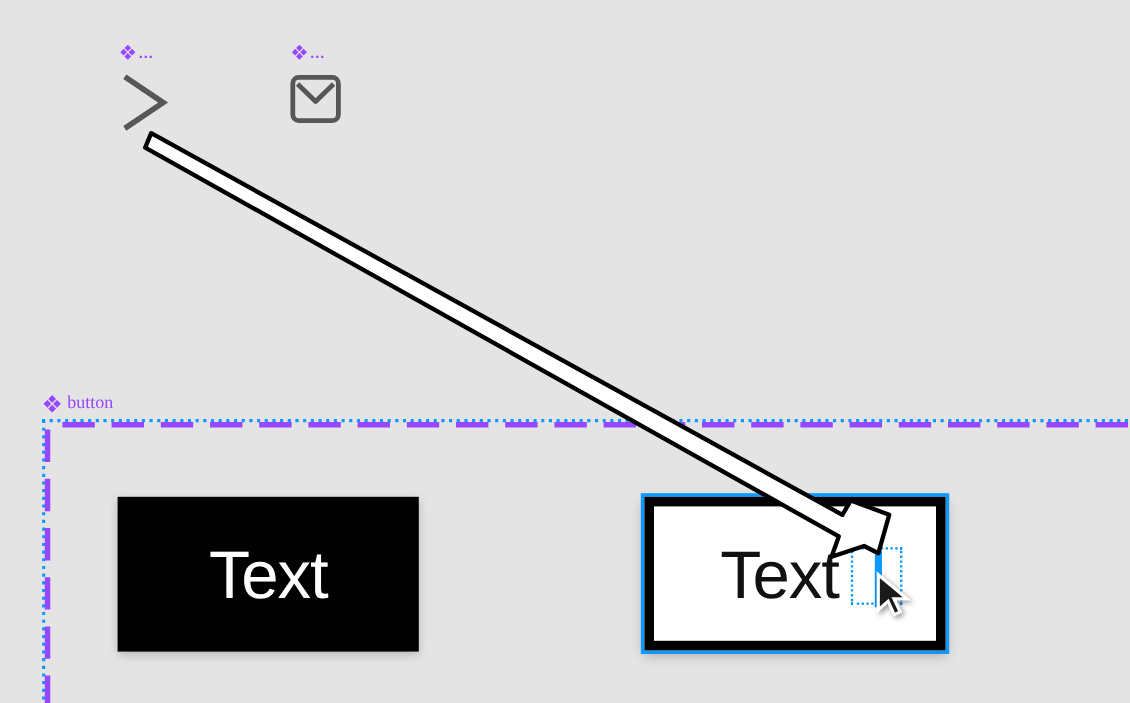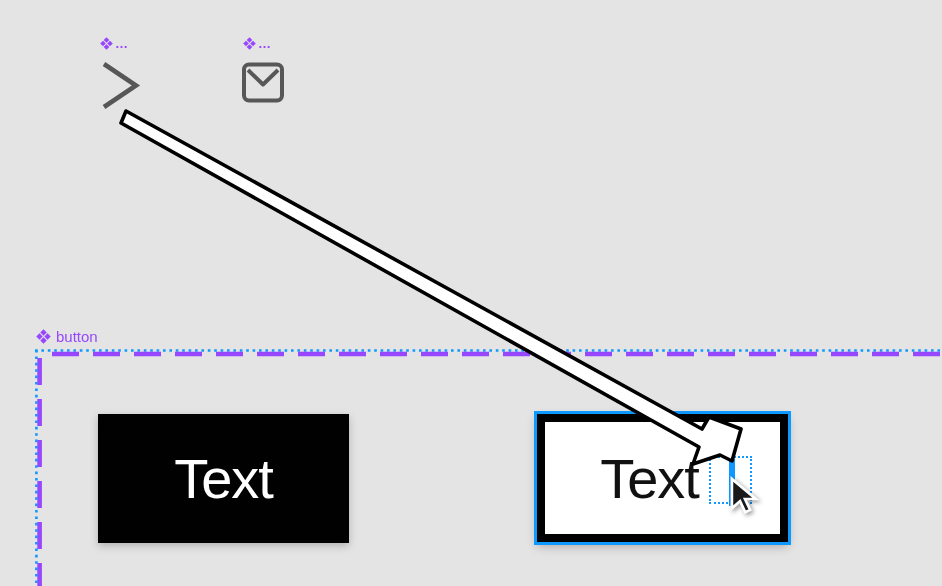--- a/index.html
+++ b/index.html
@@ -16,21 +16,21 @@
     display:flex;align-items:center;gap:2px;
     color:#9747FF;
     font-size:13px;font-weight:700;
     line-height:13px;
     cursor:default;
     user-select:none;
   }
   .comp-label .dots{letter-spacing:0.5px;}
   .lbl-chevron{left:100px;top:37px;}
   .lbl-mail{left:243px;top:37px;}
-  .lbl-frame{left:36px;top:329px;font-weight:400;font-size:15px;gap:5px;}
+  .lbl-frame{left:36px;top:329px;font-weight:400;font-size:15px;gap:5px;font-family:Liberation Serif, serif;}
   .lbl-frame .frame-name{font-weight:400;}
   svg{display:block;}
   .icon-svg{position:absolute;}
   
   .overlay{position:absolute;left:0;top:0;width:942px;height:586px;pointer-events:none;}
   
   .btn-dark{
     position:absolute;left:98px;top:414px;width:251px;height:129px;
     background:#010101;
     display:flex;align-items:center;justify-content:center;

